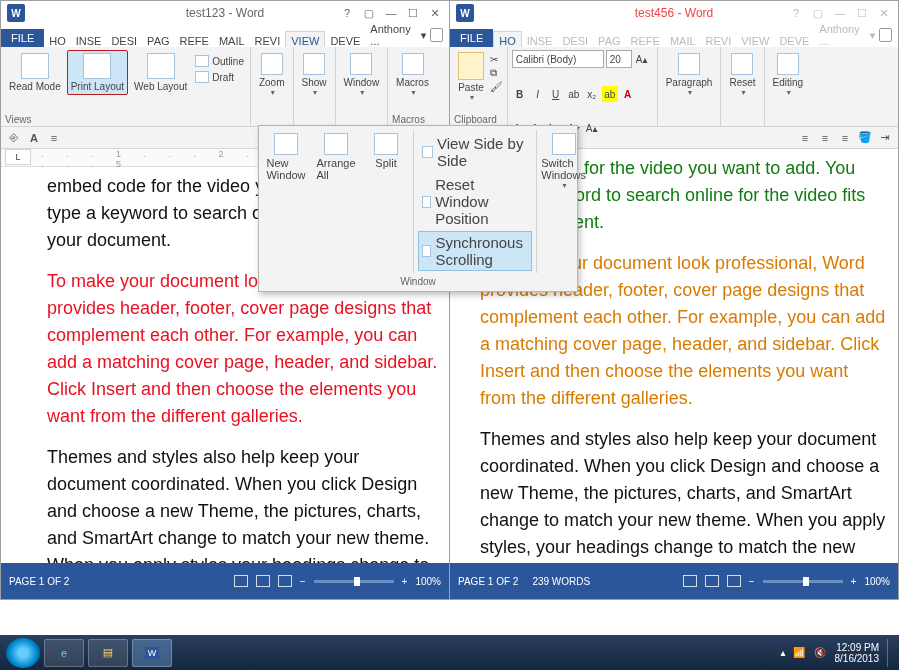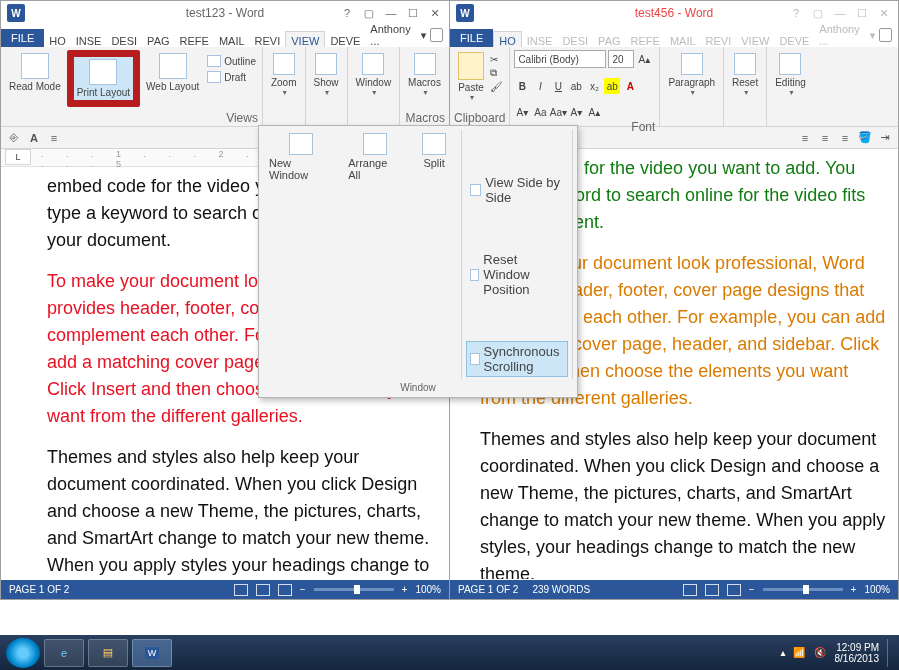--- a/index.html
+++ b/index.html
@@ -22,70 +22,70 @@
   .ribbon-tabs { height: 22px; background: #fff; display: flex; align-items: flex-end; font-size: 11px; color: #444; }
   .ribbon-tabs div { padding: 3px 5px 0 5px; cursor: pointer; }
   .ribbon-tabs .file { background: #2b579a; color: #fff; padding: 3px 10px;}
   .ribbon-tabs .active { background: #f3f3f3; color: #2b579a; border: 1px solid #d4d4d4; border-bottom: none;}
   .ribbon-tabs .user { margin-left: auto; padding-right: 6px; display:flex; align-items:center; gap:4px;}
   .user-avatar { width:14px;height:14px;border:1px solid #999;border-radius:2px;}
 
   
   .ribbon { height: 80px; background: #f3f3f3; border-bottom: 1px solid #d4d4d4; display: flex; font-size: 10px; color:#444; position:relative;}
   .rgroup { border-right: 1px solid #d4d4d4; display: flex; flex-direction: column; justify-content: space-between; padding: 3px 4px 1px 4px; }
-  .rgroup-label { text-align: right; font-size: 12px; color: #666; }
+  .rgroup-label { text-align: left; font-size: 10px; color: #666; }
   .rgroup-row { display: flex; gap: 2px; align-items: flex-start; }
   .rbtn { display: flex; flex-direction: column; align-items: center; padding: 2px 3px; cursor: pointer; border:1px solid transparent; border-radius:2px; min-width:32px;}
-  .rbtn.sel { background: #cde6f7; border:7px solid #b91c1c;}
+  .rbtn.sel { background: #cde6f7; border:1px solid #b91c1c;}
   .rbtn .ricon { width: 22px; height: 22px; background: #fff; border: 1px solid #a6c4e0; margin-bottom: 2px; }
   .rbtn .ricon.lg { width:28px; height:26px;}
   .rbtn span { font-size: 10px; line-height: 1.1; text-align:center;}
   .rsmall { display:flex; align-items:center; gap:3px; font-size:10px; padding:1px 2px; cursor:pointer;}
   .rsmall .sicon{width:14px;height:12px;border:1px solid #a6c4e0;background:#fff;}
   .dropdown-arrow::after { content:"▾"; font-size:8px; color:#666; margin-left:2px;}
 
   
   .qat { height: 22px; background: #f3f3f3; border-bottom:1px solid #d4d4d4; display:flex; align-items:center; gap:6px; padding:0 6px;}
   .qat .qicon{ width:14px;height:14px; display:inline-flex;align-items:center;justify-content:center;font-size:11px;color:#555;}
   .spacer{flex:1;}
   .ruler { height: 18px; background: #fafafa; border-bottom: 1px solid #e0e0e0; font-size:9px; color:#999; padding-left:40px; letter-spacing:10px;}
 
   
   .window-dropdown { position:absolute; top:125px; left:258px; width:320px; background:#f3f3f3; border:1px solid #b5b5b5; box-shadow:2px 3px 6px rgba(0,0,0,.25); z-index:50; padding:4px; font-size:11px; color:#444;}
   .window-dropdown .row{display:flex; gap:4px; align-items:flex-start;}
   .wd-big { display:flex; flex-direction:column; align-items:center; padding:3px 6px; cursor:pointer; min-width:46px;}
   .wd-big .ricon{width:24px;height:22px;border:1px solid #a6c4e0;background:#fff;margin-bottom:2px;}
   .wd-list { flex:1; display:flex; flex-direction:column; gap:1px; border-left:1px solid #d4d4d4; border-right:1px solid #d4d4d4; padding:2px 4px;}
-  .wd-item { display:flex; align-items:center; gap:4px; padding:2px 3px; font-size:13px; cursor:pointer; border:1px solid transparent;margin-top:40px;}
+  .wd-item { display:flex; align-items:center; gap:4px; padding:2px 3px; font-size:15px; cursor:pointer; border:1px solid transparent;}
   .wd-item.sel{ background:#cde6f7; border:1px solid #92c0e0;}
   .wd-item .sicon{width:14px;height:12px;border:1px solid #a6c4e0;background:#fff;}
   .wd-label { text-align:center; font-size:10px; color:#666; padding-top:3px; clear:both;}
 
   
   .paste-btn{display:flex;flex-direction:column;align-items:center;padding:2px 4px;cursor:pointer;}
   .paste-btn .ricon{width:26px;height:28px;border:1px solid #e0c068;background:#fff3cc;margin-bottom:2px;}
-  .fontbox { display:flex; flex-direction:column; gap:10px;}
+  .fontbox { display:flex; flex-direction:column; gap:18px;}
   .fontbox .frow{display:flex; gap:2px; align-items:center;}
   .fontbox select, .fontbox .selbox { font-size:10px; height:18px; border:1px solid #aaa;}
   .fontbox .selbox{padding:1px 3px;display:inline-flex;align-items:center;background:#fff;}
   .fontbox .mini{width:16px;height:16px;display:inline-flex;align-items:center;justify-content:center;font-size:10px;border:1px solid transparent;cursor:pointer;}
 
   
   .docpane { position:absolute; top:166px; bottom:20px; left:0; right:0; overflow:hidden; background:#fff;}
   .docpane-right{ top:148px;}
   .doc-page { padding: 6px 10px 6px 46px; font-size: 18px; line-height: 1.5; }
   .doc-page p{ margin-bottom:14px;}
   .c-black{color:#111;}
   .c-red  {color:#e81123;}
   .c-green{color:#107c10;}
   .c-orange{color:#d97b00;}
   .left-margin-tab{ position:absolute; left:4px; top:0; width:26px; height:16px; background:#fff; border:1px solid #d4d4d4; font-size:9px; color:#444; display:flex;align-items:center;justify-content:center; z-index:5;}
 
   
-  .statusbar{ position:absolute; bottom:0; left:0; right:0; height:19px; background:#2b579a; color:#fff; font-size:10px; display:flex; align-items:center; padding:0 8px; gap:14px;}
+  .statusbar{ position:absolute; bottom:0; left:0; right:0; height:36px; background:#2b579a; color:#fff; font-size:10px; display:flex; align-items:center; padding:0 8px; gap:14px;}
   .statusbar .sbright{margin-left:auto;display:flex;align-items:center;gap:8px;}
   .statusbar .zslider{width:80px;height:3px;background:#6b8fc0;position:relative;}
   .statusbar .zslider::before{content:"";position:absolute;left:40px;top:-3px;width:6px;height:9px;background:#fff;}
   .viewbtn{width:14px;height:12px;border:1px solid #fff;opacity:.8;cursor:pointer;}
 
   
   .taskbar { position:absolute; left:0; right:0; bottom:0; height:35px; background: linear-gradient(#2a3f5f,#14263e); display:flex; align-items:center; padding:0 6px; gap:4px; font-size:11px; color:#fff;}
   .win-left, .win-right { height: 600px; }
   .taskbar .start{width:34px;height:30px;border-radius:50%;background:radial-gradient(circle,#6cf 20%,#08c 60%,#036);display:flex;align-items:center;justify-content:center;}
   .taskbar .tbtn{width:40px;height:28px;background:rgba(255,255,255,.12);border:1px solid rgba(255,255,255,.25);border-radius:2px;display:flex;align-items:center;justify-content:center;cursor:pointer;}
@@ -240,20 +240,24 @@
         </div>
       <div class="wd-item">
           <span class="sicon"></span>
           <span>Reset Window Position</span>
         </div>
       <div class="wd-item sel">
           <span class="sicon"></span>
           <span>Synchronous Scrolling</span>
         </div>
     </div>
+    <div class="wd-big dropdown-arrow">
+        <div class="ricon"></div>
+        <span>Switch Windows</span>
+      </div>
   </div>
   <div class="wd-label">Window</div>
 </div>
 
 <div class="word-window win-right inactive">
   <div class="titlebar">
     <span class="tb-wordicon">W</span>
     <span class="tb-title">test456 - Word</span>
     <span class="tb-sysbtns">
       <span>?</span>

